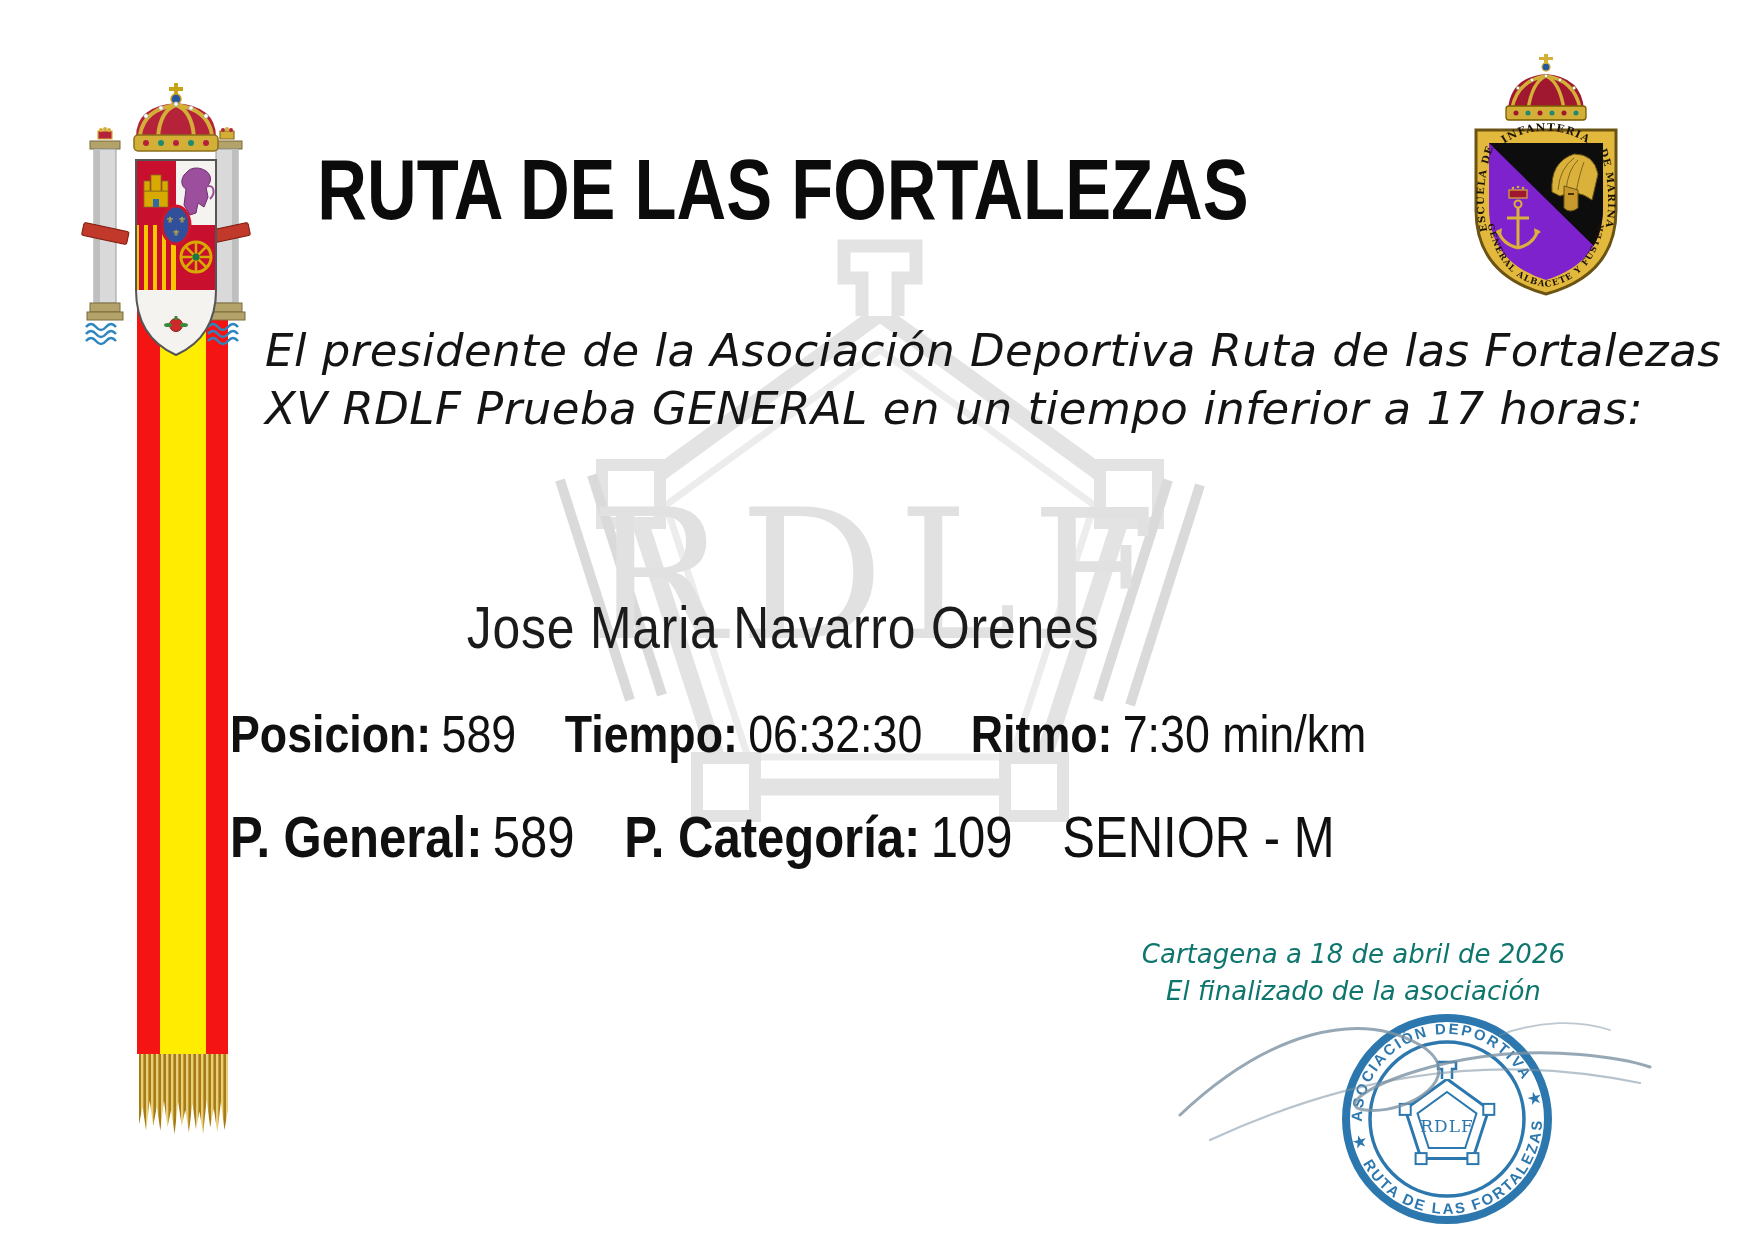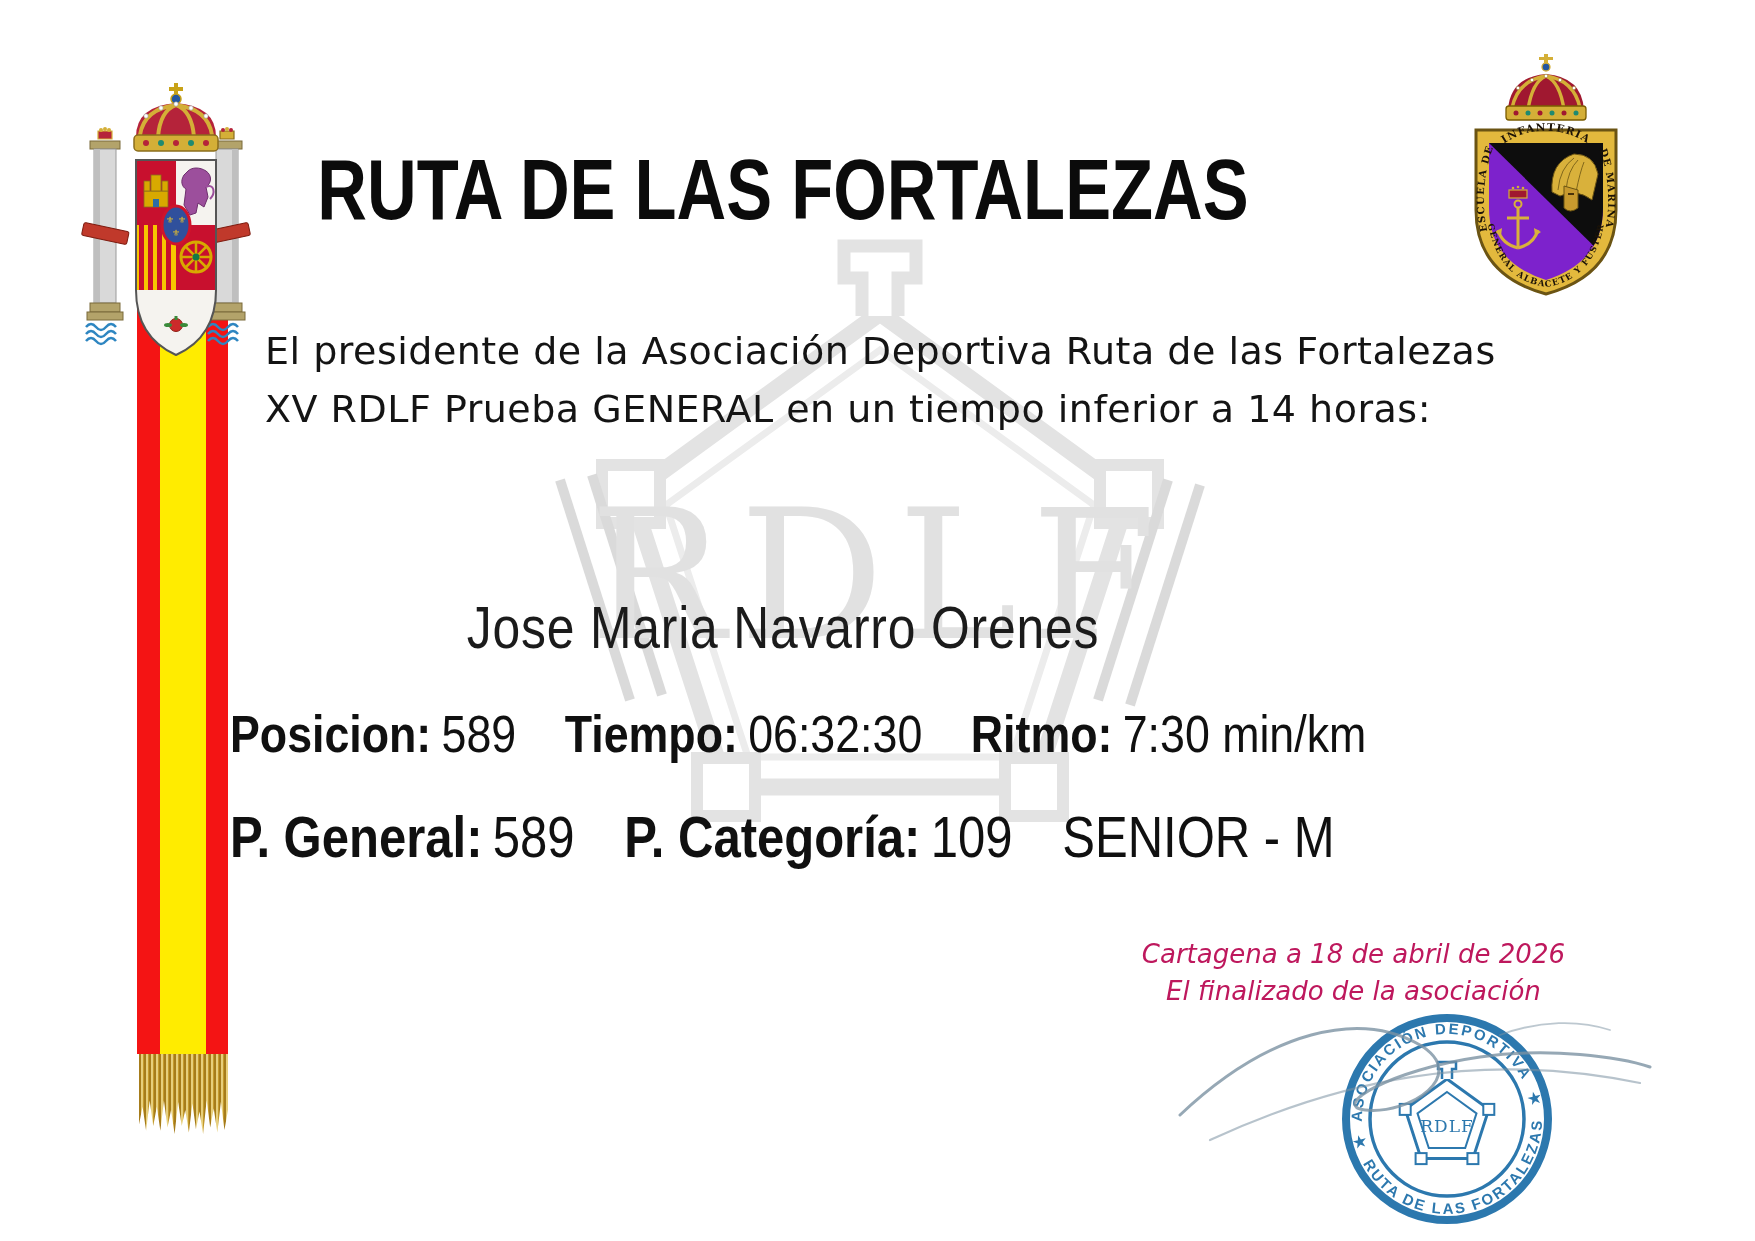--- a/index.html
+++ b/index.html
@@ -7,33 +7,33 @@
         font-family:"Liberation Sans",sans-serif;color:#111;}
   .abs{position:absolute;}
   
   #watermark{left:500px;top:230px;width:760px;height:620px;z-index:0;}
   
   #title{left:0;top:140px;width:1566px;text-align:center;font-weight:bold;font-size:86px;
          letter-spacing:0px;transform:scaleX(0.80);color:#0b0b0b;z-index:3;
          font-family:"Liberation Sans",sans-serif;}
   
   #body-text{left:265px;top:322px;z-index:3;font-family:"DejaVu Sans",sans-serif;
-             font-size:38px;line-height:58px;color:#141414;letter-spacing:0.5px;}
+             font-style:italic;font-size:45px;line-height:58px;color:#141414;letter-spacing:0.5px;}
   
   #recipient{left:0;top:593px;width:1566px;text-align:center;font-size:60px;font-weight:400;
              letter-spacing:1px;transform:scaleX(0.83);color:#1b1b1b;z-index:3;}
   
   .stats{z-index:3;white-space:nowrap;transform-origin:left top;color:#101010;}
   #stats1{left:230px;top:704px;font-size:52px;transform:scaleX(0.86);}
   #stats2{left:230px;top:804px;font-size:57px;transform:scaleX(0.86);}
   .stat{margin-right:42px;}
   .stat b{font-weight:bold;margin-right:12px;}
   
   #footer{right:190px;top:936px;text-align:center;z-index:3;font-family:"DejaVu Sans",sans-serif;
-          font-style:italic;font-size:26px;line-height:37px;color:#be185d;}
+          font-style:italic;font-size:26px;line-height:37px;color:#0f766e;}
   
   #banner{left:137px;top:296px;width:91px;height:758px;z-index:1;
           background:linear-gradient(90deg,#f41414 0 23px,#ffec00 23px 69px,#f41414 69px 91px);}
   #fringe{left:139px;top:1054px;width:89px;height:80px;z-index:1;
           background:repeating-linear-gradient(90deg,#a67c1b 0 2px,#e7cf7c 2px 4px,#c49a2c 4px 5px);
           clip-path:polygon(0 0,100% 0,100% 70%,96% 95%,92% 60%,88% 98%,84% 68%,80% 92%,76% 58%,72% 100%,68% 72%,64% 94%,60% 62%,56% 98%,52% 70%,48% 90%,44% 60%,40% 100%,36% 70%,32% 92%,28% 58%,24% 96%,20% 66%,16% 90%,12% 58%,8% 96%,4% 66%,0 88%);}
   #coat-of-arms{left:66px;top:75px;width:200px;height:300px;z-index:2;}
   #badge{left:1460px;top:50px;width:184px;height:252px;z-index:2;}
   #stamp{left:1329px;top:1001px;width:236px;height:236px;z-index:3;}
   #signature{left:1140px;top:975px;width:540px;height:220px;z-index:4;}
@@ -266,21 +266,21 @@
     <g font-family="DejaVu Serif,serif" font-weight="bold" fill="#1c1307" letter-spacing="1.2">
       <text font-size="10.5"><textPath href="#badgeTop" startOffset="50%" text-anchor="middle">INFANTERIA</textPath></text>
       <text font-size="10"><textPath href="#badgeLeft" startOffset="50%" text-anchor="middle">ESCUELA DE</textPath></text>
       <text font-size="10"><textPath href="#badgeRight" startOffset="50%" text-anchor="middle">DE MARINA</textPath></text>
       <text font-size="8.5"><textPath href="#badgeBottom" startOffset="50%" text-anchor="middle">GENERAL ALBACETE Y FUSTER</textPath></text>
     </g>
   </svg>
 
   <div id="body-text" class="abs">
     <div>El presidente de la Asociación Deportiva Ruta de las Fortalezas</div>
-    <div>XV RDLF Prueba GENERAL en un tiempo inferior a 14 horas:</div>
+    <div>XV RDLF Prueba GENERAL en un tiempo inferior a 17 horas:</div>
   </div>
 
   <div id="recipient" class="abs">Jose Maria Navarro Orenes</div>
 
   <div id="stats1" class="abs stats">
     <span class="stat"><b>Posicion:</b><span>589</span></span>
     <span class="stat"><b>Tiempo:</b><span>06:32:30</span></span>
     <span class="stat"><b>Ritmo:</b><span>7:30 min/km</span></span>
   </div>
   <div id="stats2" class="abs stats">

